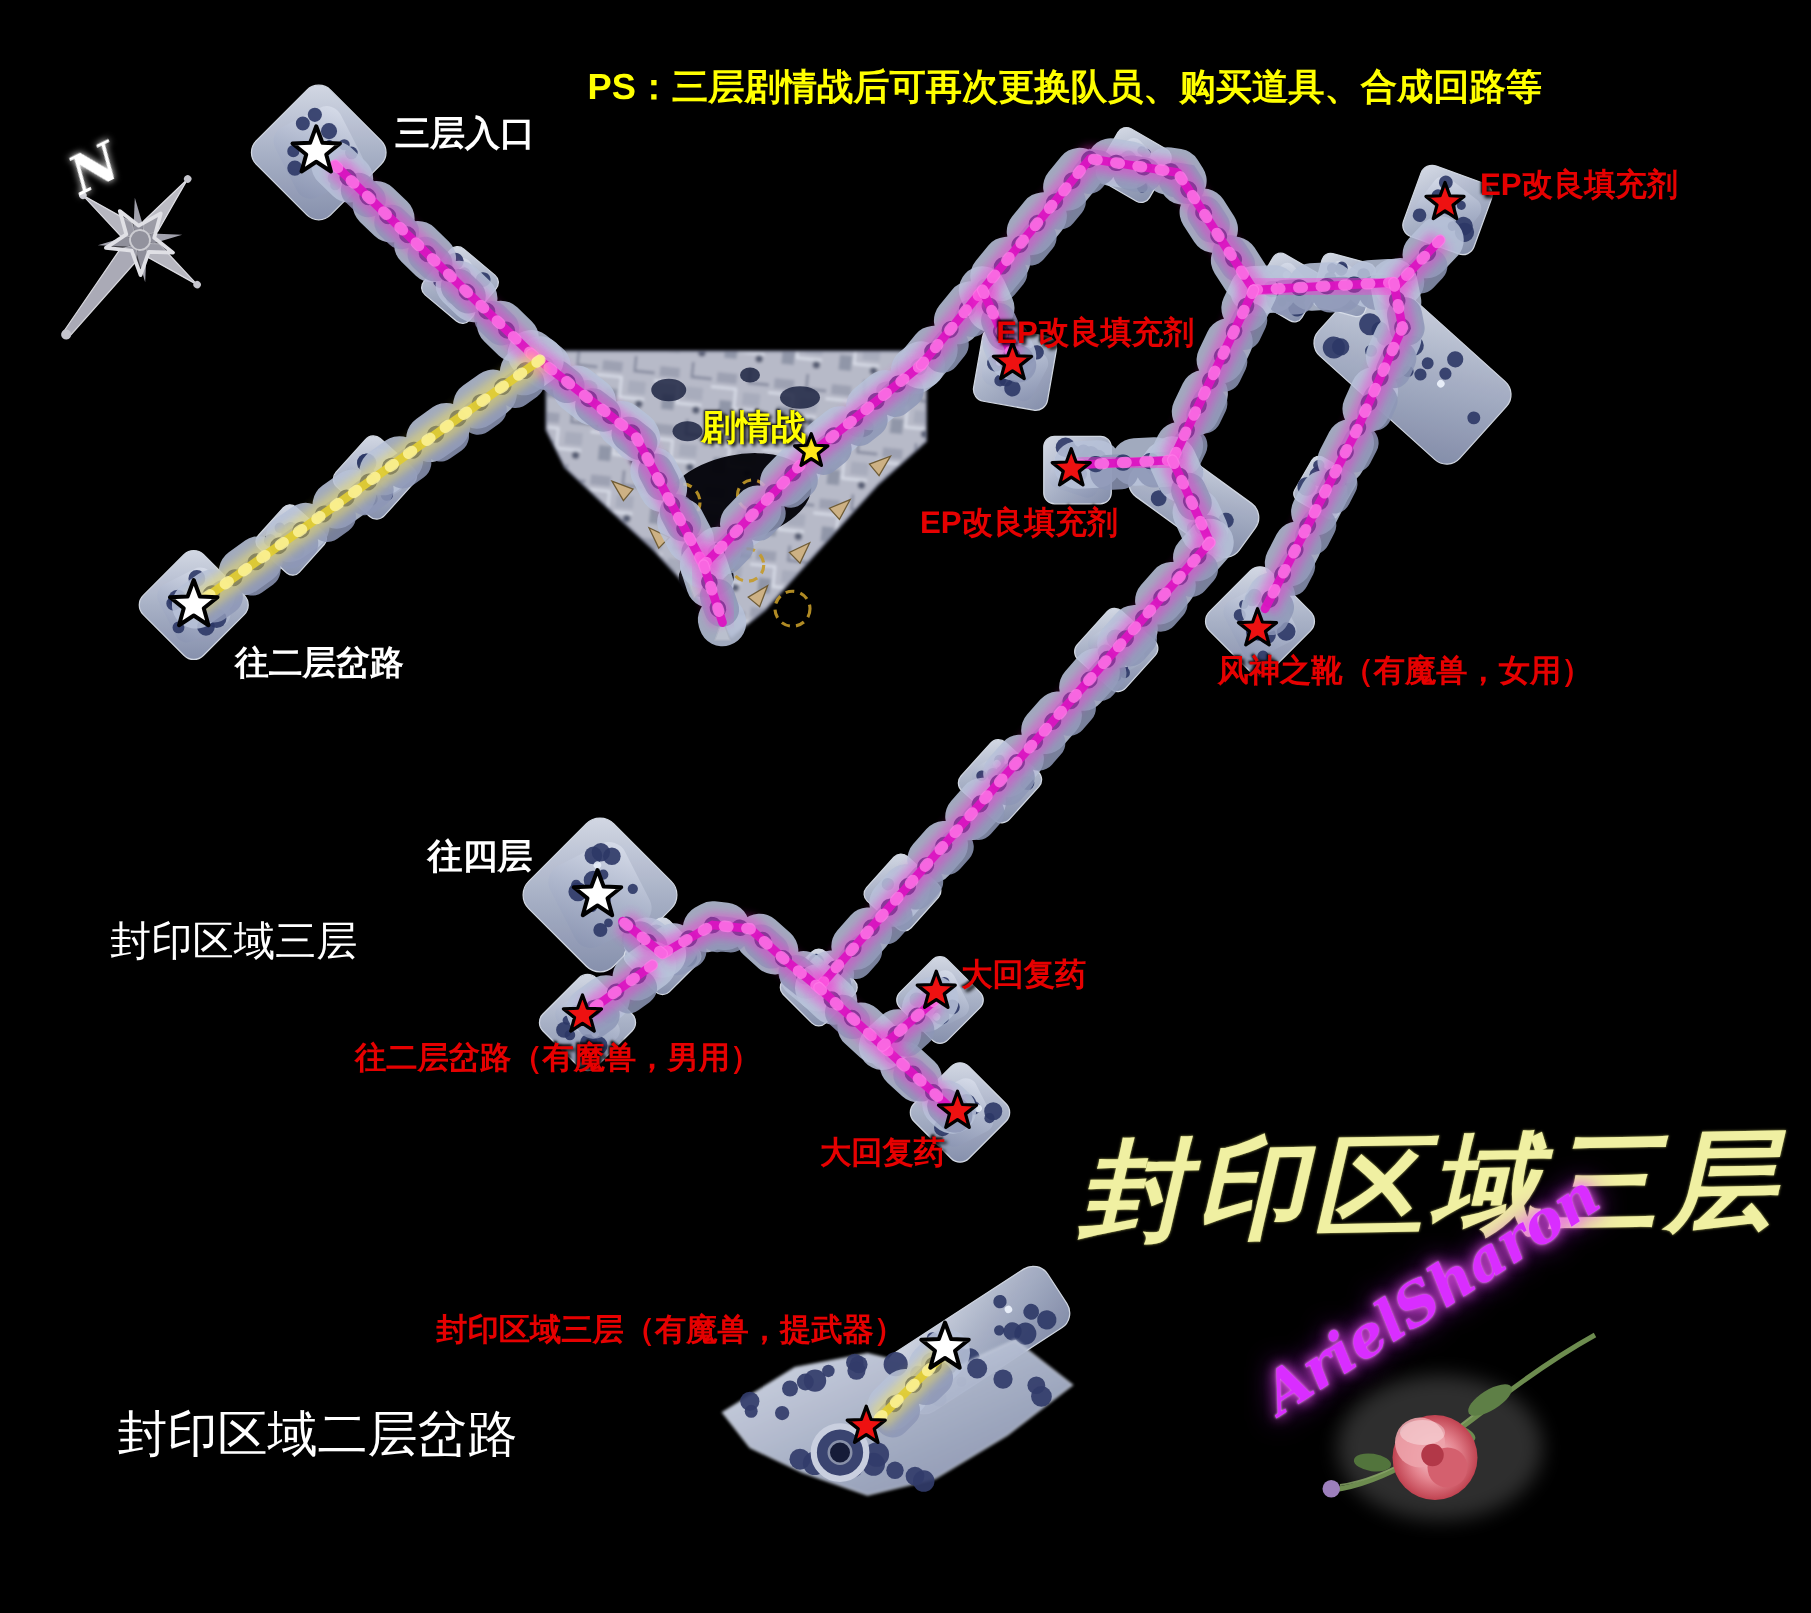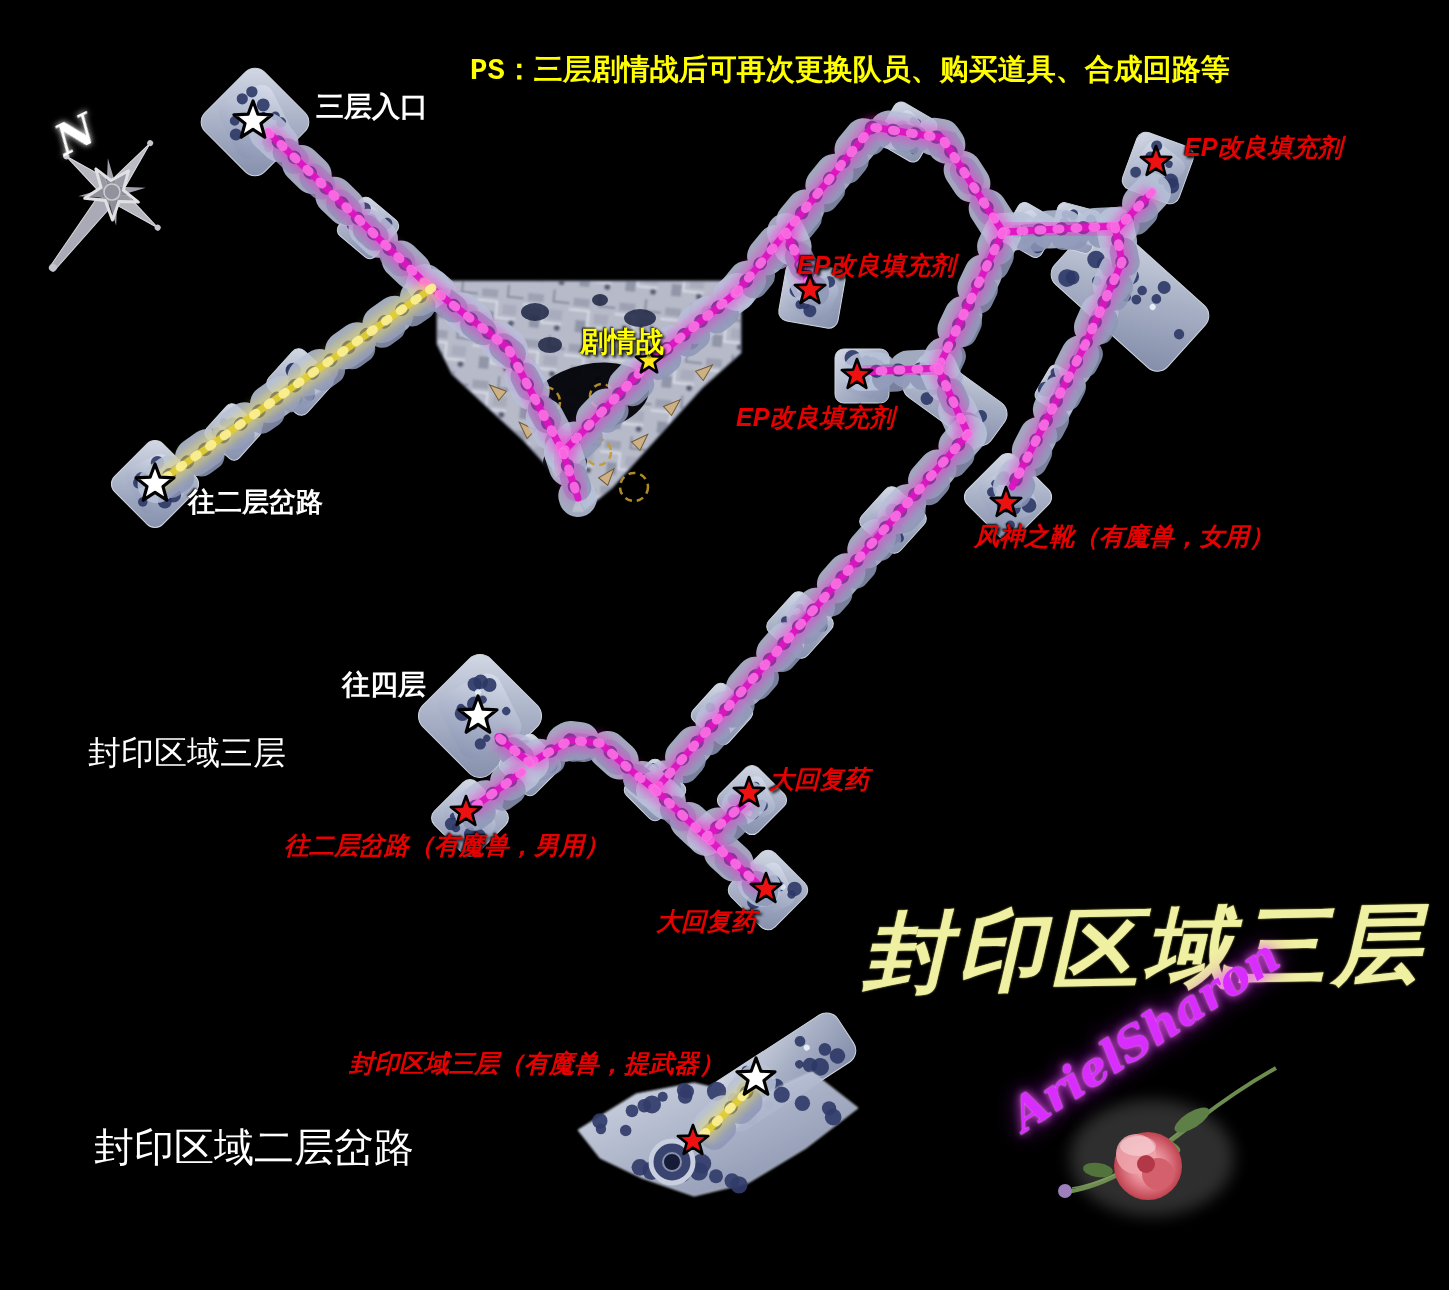--- a/index.html
+++ b/index.html
@@ -2,22 +2,22 @@
 <html><head>
 <meta charset="utf-8">
 <style>
   html,body{margin:0;padding:0;background:#000;}
   .stage{position:relative;width:1449px;height:1290px;background:#000;overflow:hidden;
          font-family:"Liberation Sans","DejaVu Sans",sans-serif;}
   svg#mapsvg{position:absolute;left:0;top:0;z-index:1;}
   .labels{position:absolute;left:0;top:0;width:100%;height:100%;z-index:5;pointer-events:none;}
   .label{position:absolute;white-space:nowrap;font-weight:bold;
          text-shadow:2px 2px 3px #000,-1px -1px 2px #000;}
-  .red{color:#e60000;font-size:25px;font-style:italic;}
-  .yellow{color:#ffff00;font-family:Liberation Mono, monospace;}
+  .red{color:#e60000;font-size:25px;}
+  .yellow{color:#ffff00;}
   .white{color:#ffffff;}
   .ps{font-size:29px;}
   .l28{font-size:28px;text-align:center;}
   .l27{font-size:27px;}
   .serif{font-family:"Liberation Serif","DejaVu Serif",serif;font-weight:normal;}
   .l33{font-size:33px;}
   .l31{font-size:40px;}
   .bigcal{font-family:"DejaVu Serif","Liberation Serif",serif;font-style:italic;
           font-size:88px;color:#f0f0a2;letter-spacing:6px;font-weight:bold;
           text-shadow:0 0 2px #c9c96a;transform:rotate(-1deg);}
@@ -610,22 +610,22 @@
       <polygon points="466.0,796.0 469.9,806.6 481.2,807.1 472.4,814.1 475.4,824.9 466.0,818.7 456.6,824.9 459.6,814.1 450.8,807.1 462.1,806.6" fill="#ee1111" stroke="#000000" stroke-width="2.6" stroke-linejoin="round"></polygon>
       <polygon points="749.0,777.0 752.9,787.6 764.2,788.1 755.4,795.1 758.4,805.9 749.0,799.7 739.6,805.9 742.6,795.1 733.8,788.1 745.1,787.6" fill="#ee1111" stroke="#000000" stroke-width="2.6" stroke-linejoin="round"></polygon>
       <polygon points="766.0,873.0 769.9,883.6 781.2,884.1 772.4,891.1 775.4,901.9 766.0,895.7 756.6,901.9 759.6,891.1 750.8,884.1 762.1,883.6" fill="#ee1111" stroke="#000000" stroke-width="2.6" stroke-linejoin="round"></polygon>
       <polygon points="693.0,1125.0 696.9,1135.6 708.2,1136.1 699.4,1143.1 702.4,1153.9 693.0,1147.7 683.6,1153.9 686.6,1143.1 677.8,1136.1 689.1,1135.6" fill="#ee1111" stroke="#000000" stroke-width="2.6" stroke-linejoin="round"></polygon>
       <polygon points="649.0,347.0 652.5,356.2 662.3,356.7 654.6,362.8 657.2,372.3 649.0,366.9 640.8,372.3 643.4,362.8 635.7,356.7 645.5,356.2" fill="#ffe81a" stroke="#000000" stroke-width="2.6" stroke-linejoin="round"></polygon>
     </svg>
 
   <div class="labels">
     <div class="label yellow ps" style="left:470px;top:50px">PS：三层剧情战后可再次更换队员、购买道具、合成回路等</div>
     <div class="label white l28" style="left:316px;top:88px">三层入口</div>
-    <div class="label white l27" style="left:188px;top:484px">往二层岔路</div>
-    <div class="label yellow l28" style="left:580px;top:323px">剧情战</div>
+    <div class="label white l27" style="left:188px;top:512px">往二层岔路</div>
+    <div class="label yellow l28" style="left:561px;top:323px">剧情战</div>
     <div class="label red" style="left:1184px;top:131px">EP改良填充剂</div>
     <div class="label red" style="left:797px;top:249px">EP改良填充剂</div>
     <div class="label red" style="left:736px;top:401px">EP改良填充剂</div>
     <div class="label red" style="left:974px;top:520px">风神之靴（有魔兽，女用）</div>
     <div class="label white l28" style="left:342px;top:666px">往四层</div>
     <div class="label white serif l33" style="left:88px;top:731px">封印区域三层</div>
     <div class="label red" style="left:284px;top:829px">往二层岔路（有魔兽，男用）</div>
     <div class="label red" style="left:769px;top:763px">大回复药</div>
     <div class="label red" style="left:656px;top:905px">大回复药</div>
     <div class="label bigcal" style="left:862px;top:890px">封印区域三层</div>

